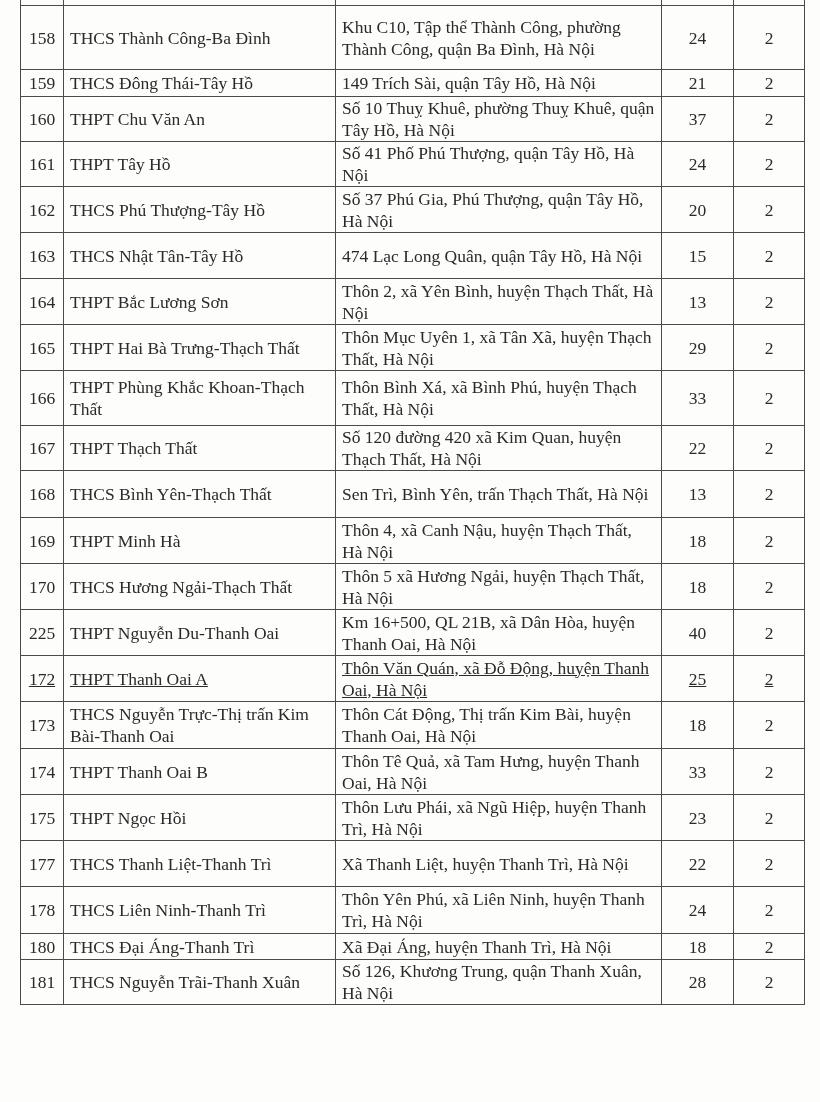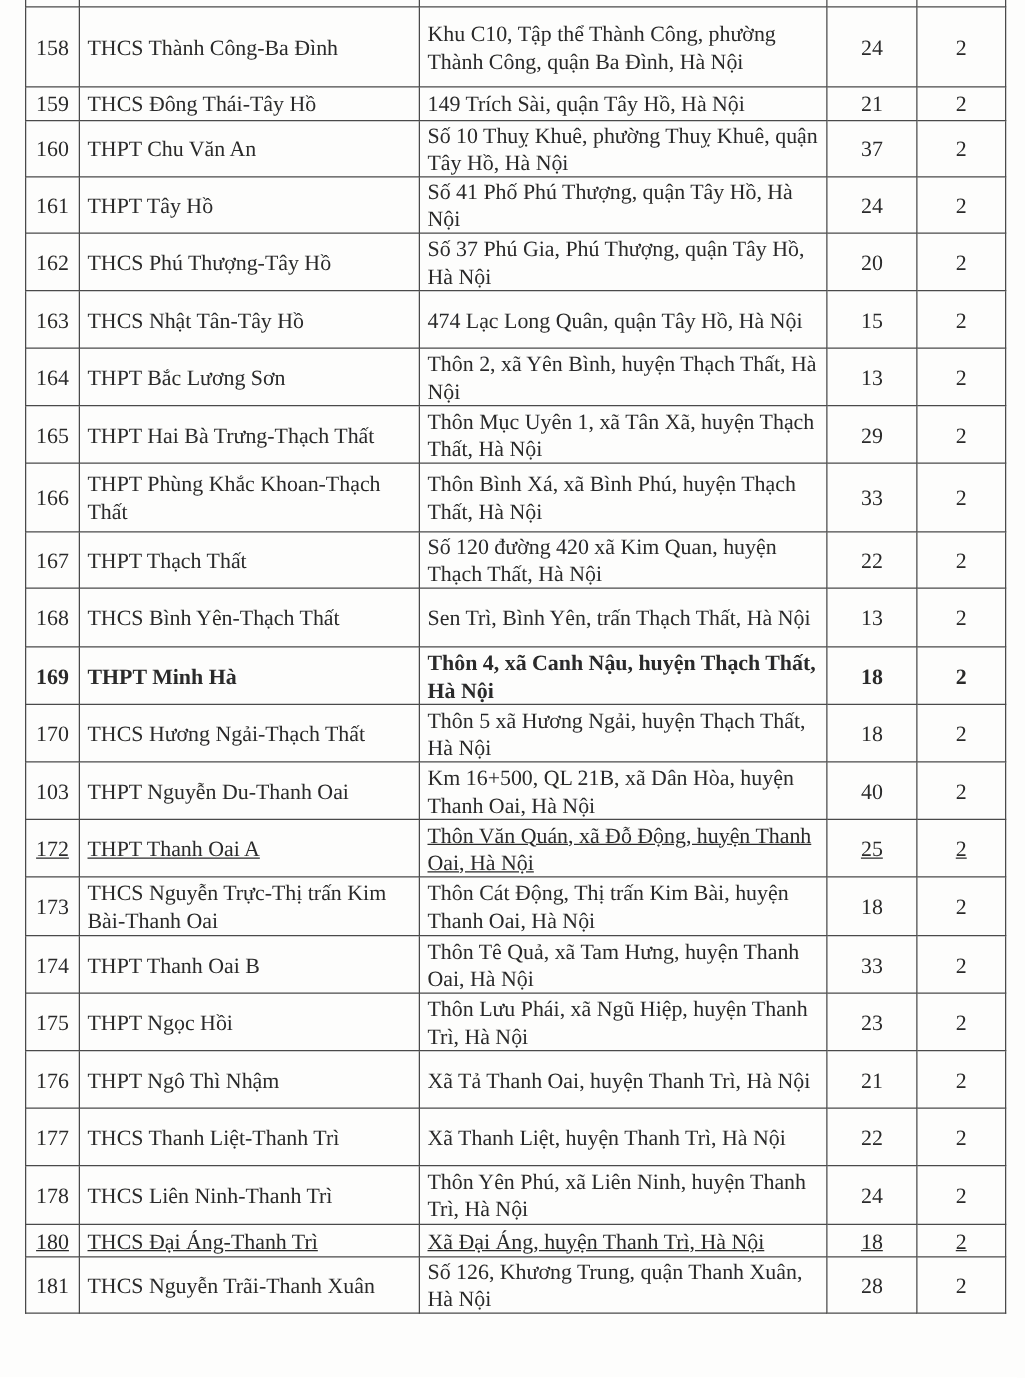--- a/index.html
+++ b/index.html
@@ -128,36 +128,36 @@
           <td class="c-count">22</td>
           <td class="c-k">2</td>
         </tr>
         <tr style="height: 47px;">
           <td class="c-no">168</td>
           <td class="c-name">THCS Bình Yên-Thạch Thất</td>
           <td class="c-addr">Sen Trì, Bình Yên, trấn Thạch Thất, Hà Nội</td>
           <td class="c-count">13</td>
           <td class="c-k">2</td>
         </tr>
-        <tr style="height: 46px; font-weight: bold;">
+        <tr style="height: 46px;">
           <td class="c-no">169</td>
           <td class="c-name">THPT Minh Hà</td>
           <td class="c-addr">Thôn 4, xã Canh Nậu, huyện Thạch Thất, Hà Nội</td>
           <td class="c-count">18</td>
           <td class="c-k">2</td>
         </tr>
         <tr style="height: 46px;">
           <td class="c-no">170</td>
           <td class="c-name">THCS Hương Ngải-Thạch Thất</td>
           <td class="c-addr">Thôn 5 xã Hương Ngải, huyện Thạch Thất, Hà Nội</td>
           <td class="c-count">18</td>
           <td class="c-k">2</td>
         </tr>
         <tr style="height: 46px;">
-          <td class="c-no">103</td>
+          <td class="c-no">225</td>
           <td class="c-name">THPT Nguyễn Du-Thanh Oai</td>
           <td class="c-addr">Km 16+500, QL 21B, xã Dân Hòa, huyện Thanh Oai, Hà Nội</td>
           <td class="c-count">40</td>
           <td class="c-k">2</td>
         </tr>
         <tr style="height: 46px; text-decoration: underline;">
           <td class="c-no">172</td>
           <td class="c-name">THPT Thanh Oai A</td>
           <td class="c-addr">Thôn Văn Quán, xã Đỗ Động, huyện Thanh Oai, Hà Nội</td>
           <td class="c-count">25</td>
@@ -177,42 +177,35 @@
           <td class="c-count">33</td>
           <td class="c-k">2</td>
         </tr>
         <tr style="height: 46px;">
           <td class="c-no">175</td>
           <td class="c-name">THPT Ngọc Hồi</td>
           <td class="c-addr">Thôn Lưu Phái, xã Ngũ Hiệp, huyện Thanh Trì, Hà Nội</td>
           <td class="c-count">23</td>
           <td class="c-k">2</td>
         </tr>
-        <tr style="height: 46px;">
-          <td class="c-no">176</td>
-          <td class="c-name">THPT Ngô Thì Nhậm</td>
-          <td class="c-addr">Xã Tả Thanh Oai, huyện Thanh Trì, Hà Nội</td>
-          <td class="c-count">21</td>
-          <td class="c-k">2</td>
-        </tr>
         <tr style="height: 46px; padding-left: 42px;">
           <td class="c-no">177</td>
           <td class="c-name">THCS Thanh Liệt-Thanh Trì</td>
           <td class="c-addr">Xã Thanh Liệt, huyện Thanh Trì, Hà Nội</td>
           <td class="c-count">22</td>
           <td class="c-k">2</td>
         </tr>
         <tr style="height: 47px;">
           <td class="c-no">178</td>
           <td class="c-name">THCS Liên Ninh-Thanh Trì</td>
           <td class="c-addr">Thôn Yên Phú, xã Liên Ninh, huyện Thanh Trì, Hà Nội</td>
           <td class="c-count">24</td>
           <td class="c-k">2</td>
         </tr>
-        <tr style="height: 26px; text-decoration: underline;">
+        <tr style="height: 26px;">
           <td class="c-no">180</td>
           <td class="c-name">THCS Đại Áng-Thanh Trì</td>
           <td class="c-addr">Xã Đại Áng, huyện Thanh Trì, Hà Nội</td>
           <td class="c-count">18</td>
           <td class="c-k">2</td>
         </tr>
         <tr style="height: 44px; margin-left: 46px;">
           <td class="c-no">181</td>
           <td class="c-name">THCS Nguyễn Trãi-Thanh Xuân</td>
           <td class="c-addr">Số 126, Khương Trung, quận Thanh Xuân, Hà Nội</td>

